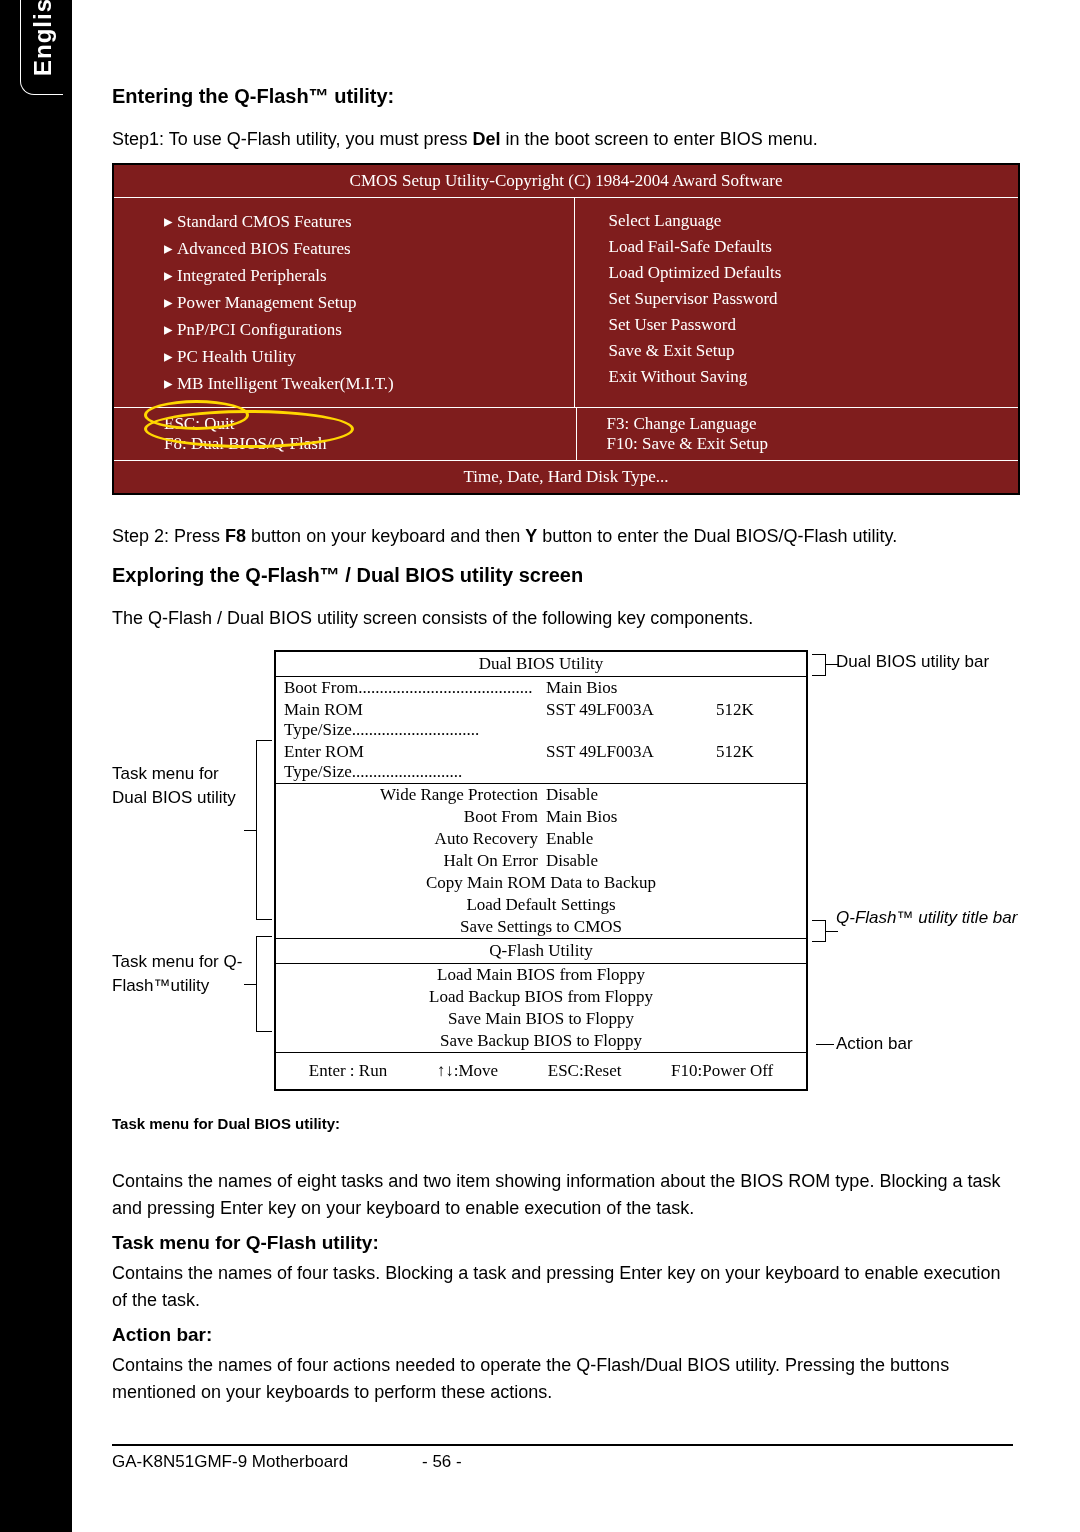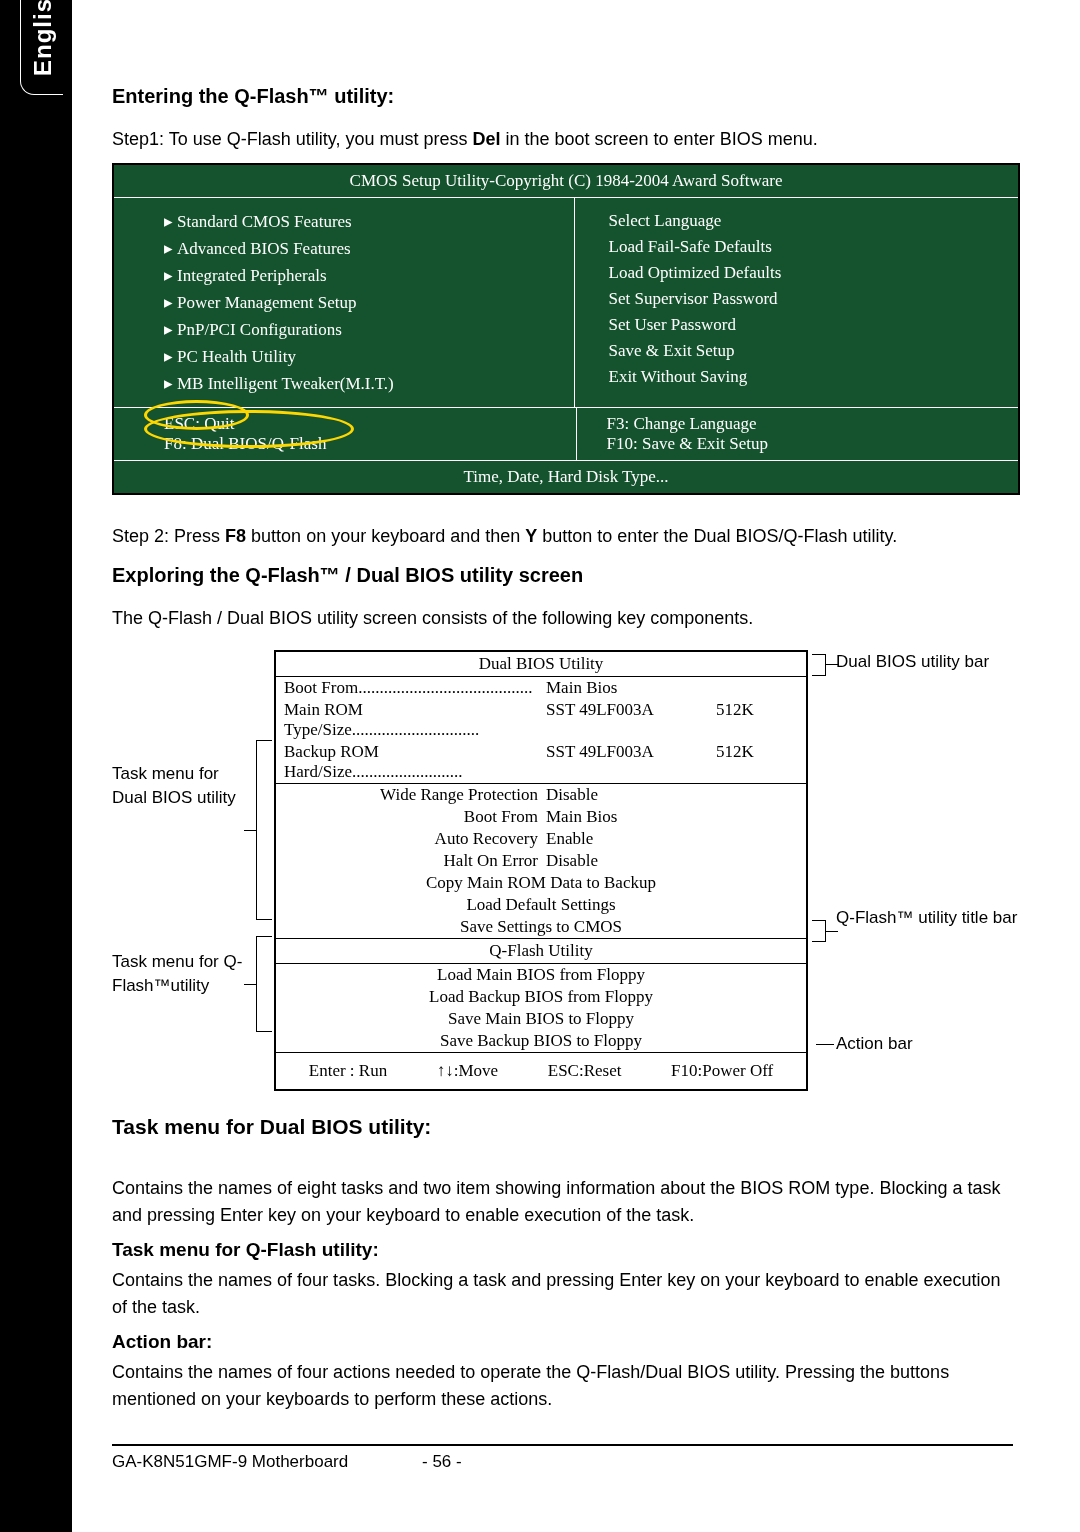--- a/index.html
+++ b/index.html
@@ -3,21 +3,21 @@
 <meta charset="utf-8">
 <style>
   * { margin: 0; padding: 0; box-sizing: border-box; }
   body { width: 1080px; height: 1532px; font-family: Arial, Helvetica, sans-serif; background: #fff; position: relative; }
   .black-stripe { position: absolute; top: 0; left: 0; width: 72px; height: 100%; background: #000; }
   .lang-tab { position: absolute; top: 95px; left: 20px; transform: rotate(-90deg); transform-origin: top left; background: #000; color: #fff; padding: 8px 18px 6px 18px; border-top-left-radius: 14px; border-top-right-radius: 14px; font-size: 24px; font-weight: bold; letter-spacing: 1px; border: 1px solid #fff; border-bottom: none; white-space: nowrap; width: 120px; text-align: center; }
   .page { position: absolute; top: 85px; left: 112px; right: 60px; }
   .h1 { font-size: 20px; font-weight: bold; margin-bottom: 18px; }
   .p { font-size: 18px; line-height: 1.5; margin-bottom: 10px; }
   .bold { font-weight: bold; }
-  .bios1 { border: 2px solid #000; background: #14532d; color: #fff; font-family: 'Times New Roman', serif; font-size: 17px; margin-bottom: 28px; }
+  .bios1 { border: 2px solid #000; background: #7f1d1d; color: #fff; font-family: 'Times New Roman', serif; font-size: 17px; margin-bottom: 28px; }
   .bios1-title { text-align: center; padding: 6px; border-bottom: 1px solid #fff; }
   .bios1-grid { display: flex; border-bottom: 1px solid #fff; }
   .bios1-col { flex: 1; padding: 10px 0 10px 50px; }
   .bios1-col.right { border-left: 1px solid #fff; padding-left: 34px; }
   .bios1-row { padding: 3px 0; }
   .tri { display: inline-block; width: 13px; }
   .bios1-footer1 { display: flex; border-bottom: 1px solid #fff; }
   .bios1-f1c { flex: 1; padding: 6px 0 6px 50px; position: relative; }
   .bios1-f1c.right { border-left: 1px solid #fff; padding-left: 30px; }
   .ellipse { position: absolute; border: 3px solid #ffd700; border-radius: 50%; width: 210px; height: 38px; left: 30px; top: 2px; pointer-events: none; }
@@ -46,21 +46,21 @@
   .db-rbrackets { width: 22px; position: relative; }
   .rbracket { position: absolute; right: 4px; width: 14px; border-right: 1.5px solid #000; border-top: 1.5px solid #000; border-bottom: 1.5px solid #000; }
   .rbracket1 { top: 4px; height: 22px; }
   .rbracket2 { top: 270px; height: 22px; }
   .rtick { position: absolute; right: -8px; width: 12px; border-top: 1.5px solid #000; }
   .rtick1 { top: 14px; }
   .rtick2 { top: 281px; }
   .rtick3 { top: 394px; right: -4px; width: 18px; }
   .db-rightlabels { width: 190px; font-size: 17px; padding-left: 6px; position: relative; }
   .rlabel1 { position: absolute; top: 2px; }
-  .rlabel2 { position: absolute; top: 258px; }
+  .rlabel2 { position: absolute; top: 258px; font-style: italic; }
   .rlabel3 { position: absolute; top: 384px; }
   .footer { position: absolute; bottom: 60px; left: 112px; right: 67px; border-top: 2px solid #000; padding-top: 6px; font-size: 17px; }
   .footer-ctr { display: flex; }
   .footer-ctr .product { width: 310px; }
   .footer-ctr .pg { width: 60px; }
 </style>
 </head>
 <body>
 
 <div class="black-stripe"></div>
@@ -134,21 +134,21 @@
             <div class="rc1" style="text-align:left;padding-left:8px;"><span>Boot From.........................................</span></div>
             <div class="rc2">Main Bios</div>
             <div class="rc3"></div>
           </div>
         <div class="row">
             <div class="rc1" style="text-align:left;padding-left:8px;"><span>Main ROM Type/Size..............................</span></div>
             <div class="rc2">SST 49LF003A</div>
             <div class="rc3">512K</div>
           </div>
         <div class="row">
-            <div class="rc1" style="text-align:left;padding-left:8px;"><span>Backup ROM Hard/Size..........................</span></div>
+            <div class="rc1" style="text-align:left;padding-left:8px;"><span>Enter ROM Type/Size..........................</span></div>
             <div class="rc2">SST 49LF003A</div>
             <div class="rc3">512K</div>
           </div>
       </div>
       <div class="sec">
         <div class="row">
             <div class="rc1">Wide Range Protection</div>
             <div class="rc2">Disable</div>
           </div>
         <div class="row">
@@ -188,21 +188,21 @@
       <div class="rtick rtick2"></div>
       <div class="rtick rtick3"></div>
     </div>
     <div class="db-rightlabels">
       <div class="rlabel1">Dual BIOS utility bar</div>
       <div class="rlabel2">Q-Flash™ utility title bar</div>
       <div class="rlabel3">Action bar</div>
     </div>
   </div>
 
-  <div class="h1" style="font-size:21px;margin-bottom:2px;">Task menu for Dual BIOS utility:</div>
+  <div class="h1" style="font-size:15px;margin-bottom:2px;">Task menu for Dual BIOS utility:</div>
   <div class="p" style="margin-bottom:10px;margin-top:36px;">Contains the names of eight tasks and two item showing information about the BIOS ROM type. Blocking a task and pressing Enter key on your keyboard to enable execution of the task.</div>
   <div class="h1" style="font-size:19px;margin-bottom:6px;">Task menu for Q-Flash utility:</div>
   <div class="p" style="margin-bottom:10px;">Contains the names of four tasks. Blocking a task and pressing Enter key on your keyboard to enable execution of the task.</div>
   <div class="h1" style="font-size:19px;margin-bottom:6px;">Action bar:</div>
   <div class="p">Contains the names of four actions needed to operate the Q-Flash/Dual BIOS utility. Pressing the buttons mentioned on your keyboards to perform these actions.</div>
 </div>
 
 <div class="footer">
   <div class="footer-ctr">
     <div class="product">GA-K8N51GMF-9 Motherboard</div>

